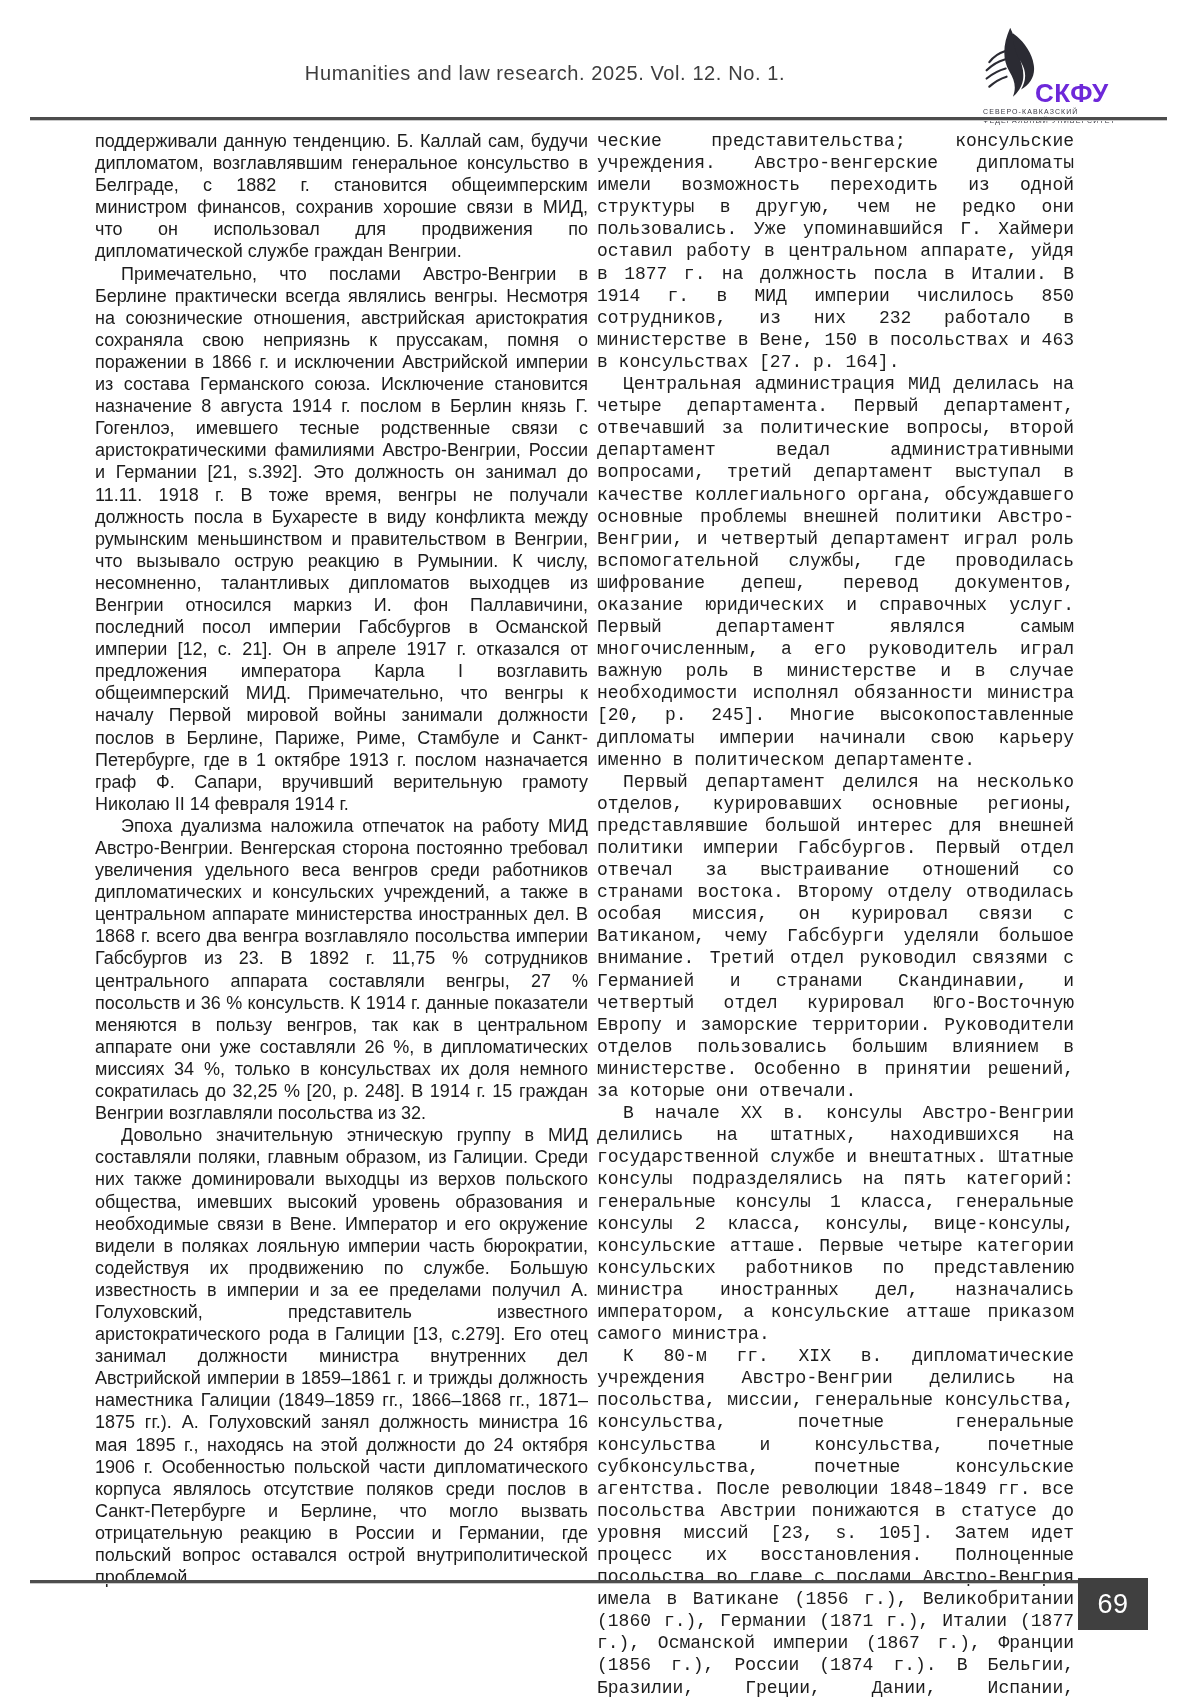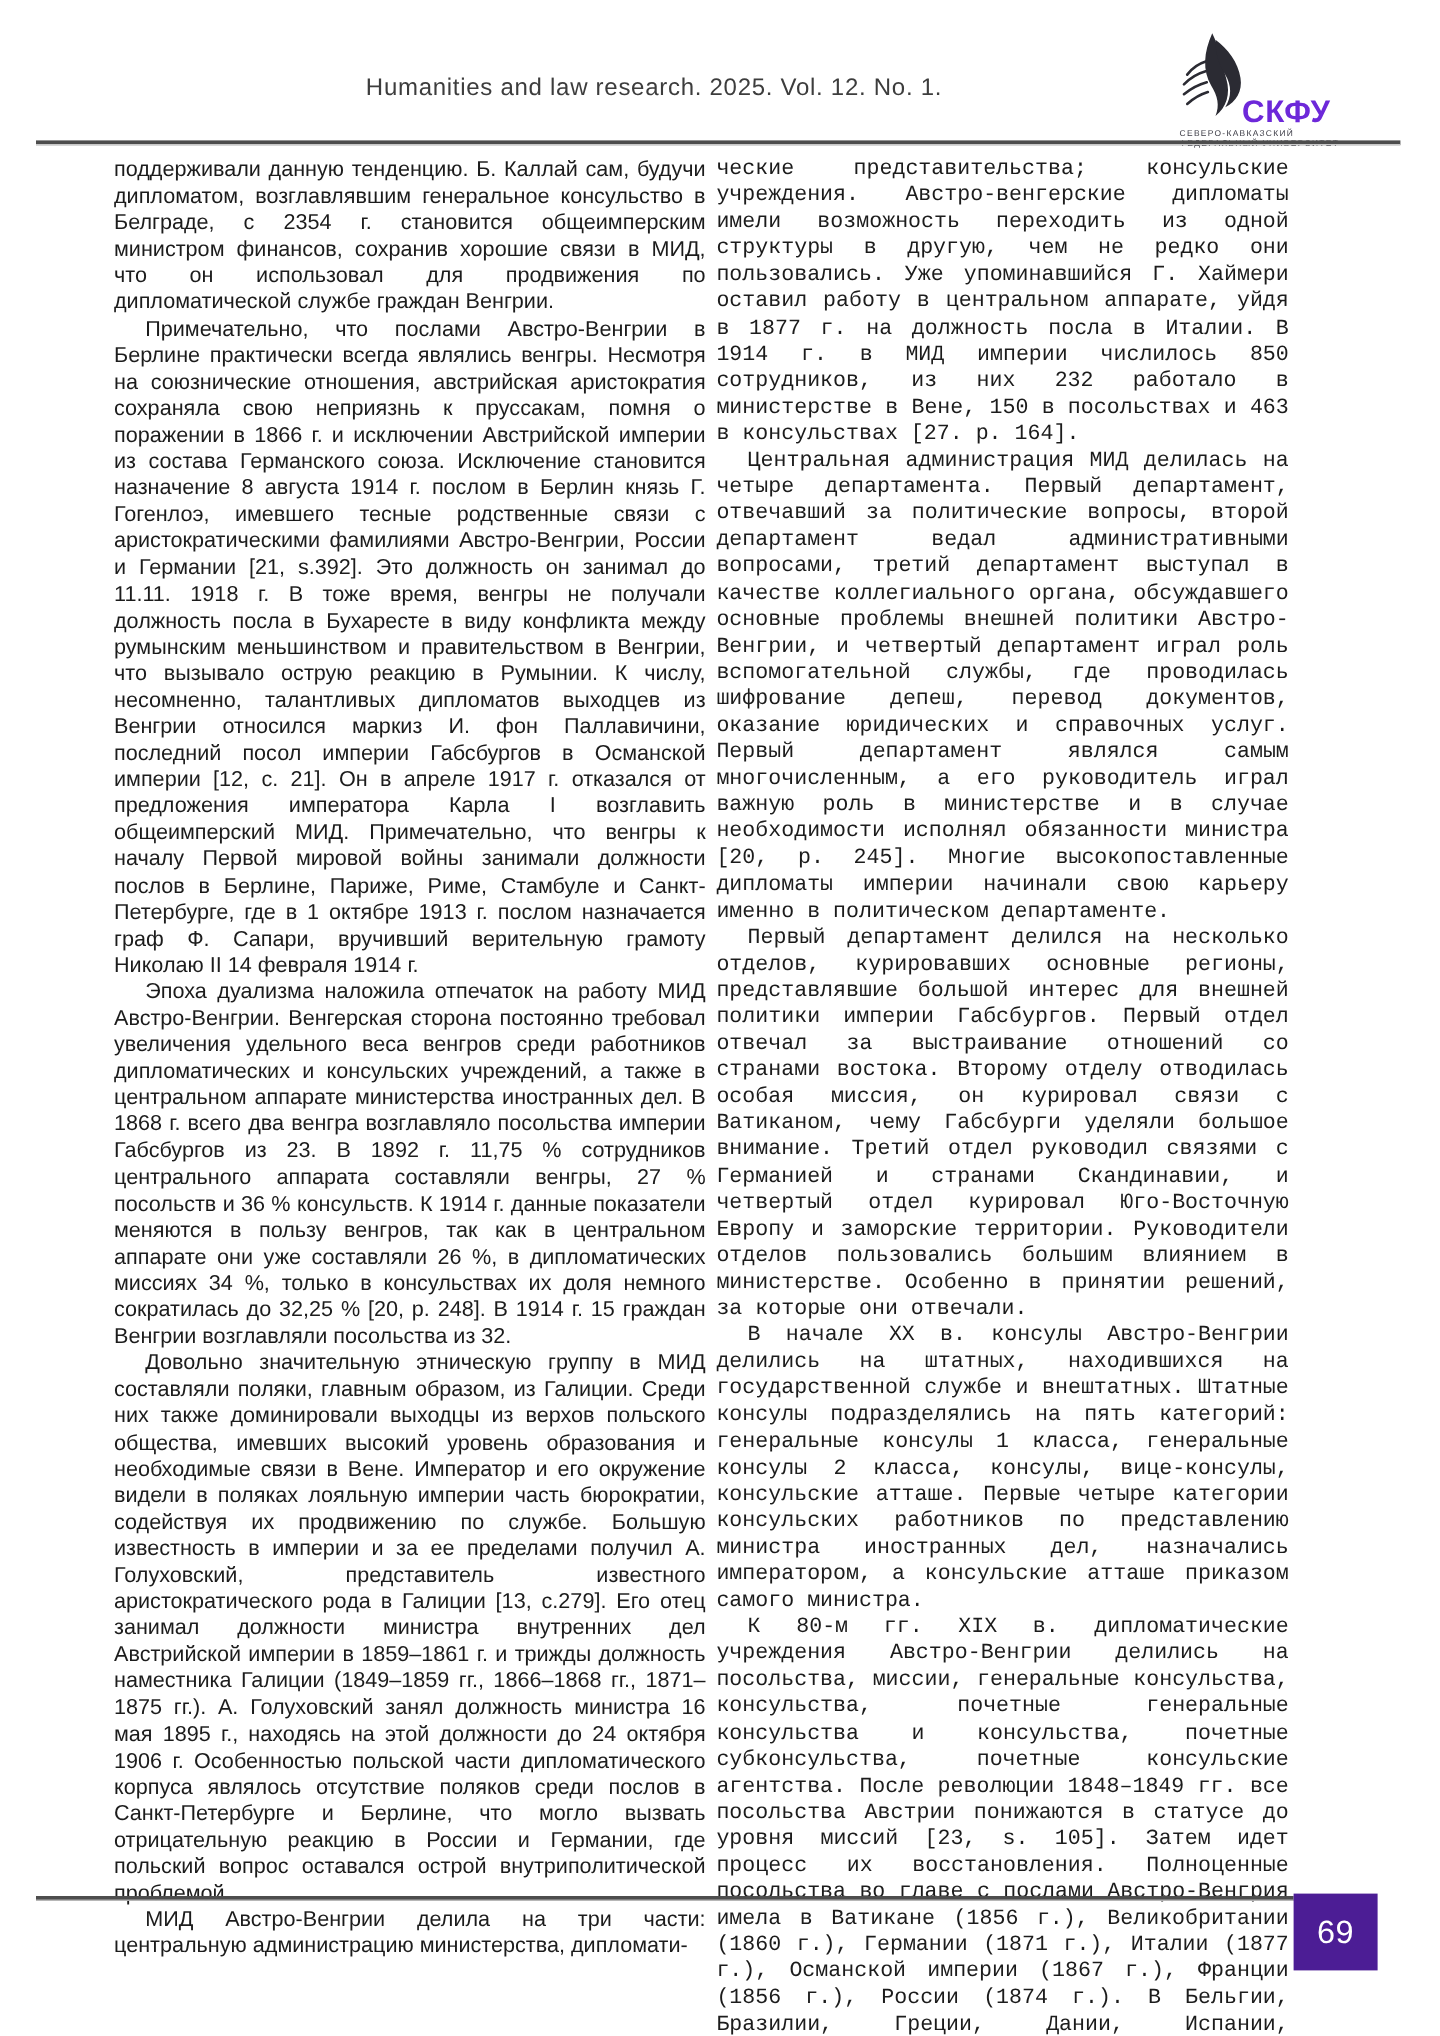--- a/index.html
+++ b/index.html
@@ -52,22 +52,22 @@
   }
   .para.indent { text-indent:26px; }
   .footer-rule {
     position:absolute;
     left:30px; top:1580px; width:1048px; height:3px;
     background:#4d4d4d;
     border-bottom:1px solid #c9c9c9;
   }
   .page-num-box {
     position:absolute;
-    left:1078px; top:1578px; width:70px; height:64px;
-    background:#4c1d95;
+    left:1078px; top:1578px; width:70px; height:52px;
+    background:#404040;
     display:flex; align-items:center; justify-content:center;
   }
   .page-num {
     color:#ffffff; font-size:27px; letter-spacing:0.5px;
   }
 </style>
 </head>
 <body>
 
 <div class="journal-title">Humanities and law research. 2025. Vol. 12. No. 1.</div>
@@ -86,25 +86,24 @@
   <div class="logo-acronym">СКФУ</div>
   <div class="logo-subtitle">
     <div>СЕВЕРО-КАВКАЗСКИЙ</div>
     <div>ФЕДЕРАЛЬНЫЙ УНИВЕРСИТЕТ</div>
   </div>
 </div>
 
 <div class="header-rule"></div>
 
 <div class="col col-left">
-    <p class="para">поддерживали данную тенденцию. Б. Каллай сам, будучи дипломатом, возглавлявшим генеральное консульство в Белграде, с 2354 г. становится общеимперским министром финансов, сохранив хорошие связи в МИД, что он использовал для продвижения по дипломатической службе граждан Венгрии.</p>
+    <p class="para">поддерживали данную тенденцию. Б. Каллай сам, будучи дипломатом, возглавлявшим генеральное консульство в Белграде, с 1882 г. становится общеимперским министром финансов, сохранив хорошие связи в МИД, что он использовал для продвижения по дипломатической службе граждан Венгрии.</p>
     <p class="para indent">Примечательно, что послами Австро-Венгрии в Берлине практически всегда являлись венгры. Несмотря на союзнические отношения, австрийская аристократия сохраняла свою неприязнь к пруссакам, помня о поражении в 1866 г. и исключении Австрийской империи из состава Германского союза. Исключение становится назначение 8 августа 1914 г. послом в Берлин князь Г. Гогенлоэ, имевшего тесные родственные связи с аристократическими фамилиями Австро-Венгрии, России и Германии [21, s.392]. Это должность он занимал до 11.11. 1918 г. В тоже время, венгры не получали должность посла в Бухаресте в виду конфликта между румынским меньшинством и правительством в Венгрии, что вызывало острую реакцию в Румынии. К числу, несомненно, талантливых дипломатов выходцев из Венгрии относился маркиз И. фон Паллавичини, последний посол империи Габсбургов в Османской империи [12, с. 21]. Он в апреле 1917 г. отказался от предложения императора Карла I возглавить общеимперский МИД. Примечательно, что венгры к началу Первой мировой войны занимали должности послов в Берлине, Париже, Риме, Стамбуле и Санкт-Петербурге, где в 1 октябре 1913 г. послом назначается граф Ф. Сапари, вручивший верительную грамоту Николаю II 14 февраля 1914 г.</p>
     <p class="para indent">Эпоха дуализма наложила отпечаток на работу МИД Австро-Венгрии. Венгерская сторона постоянно требовал увеличения удельного веса венгров среди работников дипломатических и консульских учреждений, а также в центральном аппарате министерства иностранных дел. В 1868 г. всего два венгра возглавляло посольства империи Габсбургов из 23. В 1892 г. 11,75 % сотрудников центрального аппарата составляли венгры, 27 % посольств и 36 % консульств. К 1914 г. данные показатели меняются в пользу венгров, так как в центральном аппарате они уже составляли 26 %, в дипломатических миссиях 34 %, только в консульствах их доля немного сократилась до 32,25 % [20, p. 248]. В 1914 г. 15 граждан Венгрии возглавляли посольства из 32.</p>
     <p class="para indent">Довольно значительную этническую группу в МИД составляли поляки, главным образом, из Галиции. Среди них также доминировали выходцы из верхов польского общества, имевших высокий уровень образования и необходимые связи в Вене. Император и его окружение видели в поляках лояльную империи часть бюрократии, содействуя их продвижению по службе. Большую известность в империи и за ее пределами получил А. Голуховский, представитель известного аристократического рода в Галиции [13, с.279]. Его отец занимал должности министра внутренних дел Австрийской империи в 1859–1861 г. и трижды должность наместника Галиции (1849–1859 гг., 1866–1868 гг., 1871–1875 гг.). А. Голуховский занял должность министра 16 мая 1895 г., находясь на этой должности до 24 октября 1906 г. Особенностью польской части дипломатического корпуса являлось отсутствие поляков среди послов в Санкт-Петербурге и Берлине, что могло вызвать отрицательную реакцию в России и Германии, где польский вопрос оставался острой внутриполитической проблемой.</p>
-    <p class="para indent">МИД Австро-Венгрии делила на три части: центральную администрацию министерства, дипломати-</p>
   </div>
 <div class="col col-right">
     <p class="para">ческие представительства; консульские учреждения. Австро-венгерские дипломаты имели возможность переходить из одной структуры в другую, чем не редко они пользовались. Уже упоминавшийся Г. Хаймери оставил работу в центральном аппарате, уйдя в 1877 г. на должность посла в Италии. В 1914 г. в МИД империи числилось 850 сотрудников, из них 232 работало в министерстве в Вене, 150 в посольствах и 463 в консульствах [27. p. 164].</p>
     <p class="para indent">Центральная администрация МИД делилась на четыре департамента. Первый департамент, отвечавший за политические вопросы, второй департамент ведал административными вопросами, третий департамент выступал в качестве коллегиального органа, обсуждавшего основные проблемы внешней политики Австро-Венгрии, и четвертый департамент играл роль вспомогательной службы, где проводилась шифрование депеш, перевод документов, оказание юридических и справочных услуг. Первый департамент являлся самым многочисленным, а его руководитель играл важную роль в министерстве и в случае необходимости исполнял обязанности министра [20, p. 245]. Многие высокопоставленные дипломаты империи начинали свою карьеру именно в политическом департаменте.</p>
     <p class="para indent">Первый департамент делился на несколько отделов, курировавших основные регионы, представлявшие большой интерес для внешней политики империи Габсбургов. Первый отдел отвечал за выстраивание отношений со странами востока. Второму отделу отводилась особая миссия, он курировал связи с Ватиканом, чему Габсбурги уделяли большое внимание. Третий отдел руководил связями с Германией и странами Скандинавии, и четвертый отдел курировал Юго-Восточную Европу и заморские территории. Руководители отделов пользовались большим влиянием в министерстве. Особенно в принятии решений, за которые они отвечали.</p>
     <p class="para indent">В начале XX в. консулы Австро-Венгрии делились на штатных, находившихся на государственной службе и внештатных. Штатные консулы подразделялись на пять категорий: генеральные консулы 1 класса, генеральные консулы 2 класса, консулы, вице-консулы, консульские атташе. Первые четыре категории консульских работников по представлению министра иностранных дел, назначались императором, а консульские атташе приказом самого министра.</p>
     <p class="para indent">К 80-м гг. XIX в. дипломатические учреждения Австро-Венгрии делились на посольства, миссии, генеральные консульства, консульства, почетные генеральные консульства и консульства, почетные субконсульства, почетные консульские агентства. После революции 1848–1849 гг. все посольства Австрии понижаются в статусе до уровня миссий [23, s. 105]. Затем идет процесс их восстановления. Полноценные посольства во главе с послами Австро-Венгрия имела в Ватикане (1856 г.), Великобритании (1860 г.), Германии (1871 г.), Италии (1877 г.), Османской империи (1867 г.), Франции (1856 г.), России (1874 г.). В Бельгии, Бразилии, Греции, Дании, Испании, Нидерландах, Португалии, Румынии, Сербии, США, Швейцарии, Швеции, Персии в других государствах Азии и Латинской Америки находились дипломатические миссии во главе с легатами или министрами. В Черногории миссию возглавлял специальный министр-резидент. Даже после объединения Германии Австро-Венгрия сохранила дипломатические представительства в ряде германских государств, в частности в Баварии и Вюртемберге. В начале XX в.</p>
   </div>
 
 <div class="footer-rule"></div>

